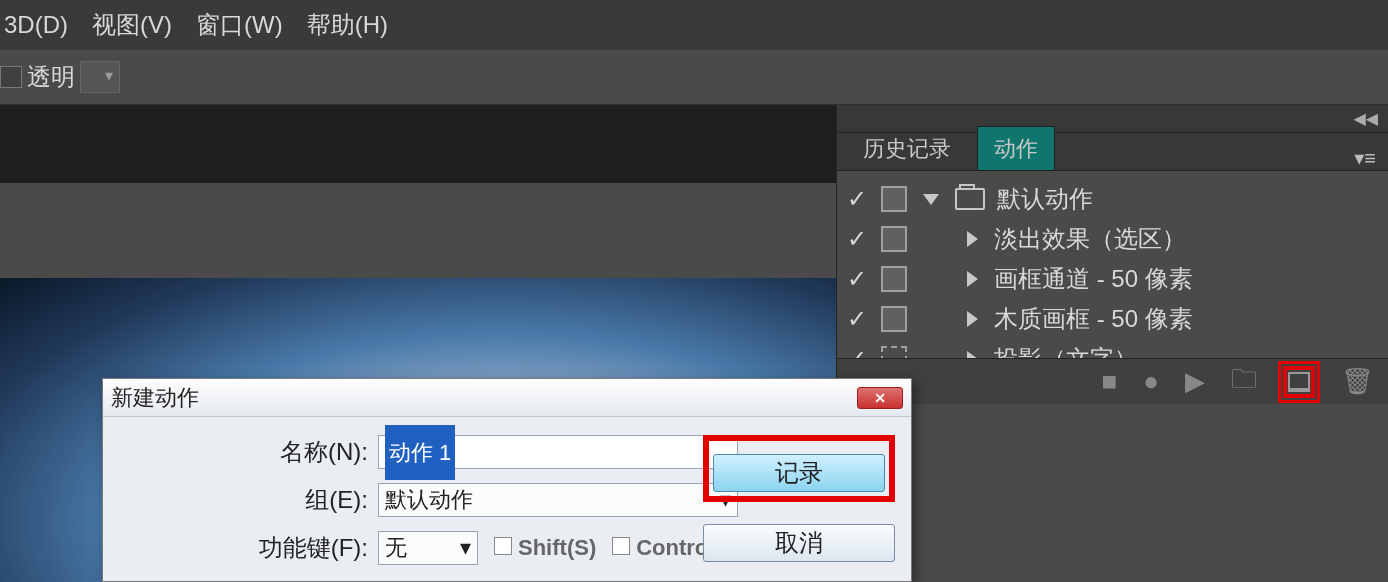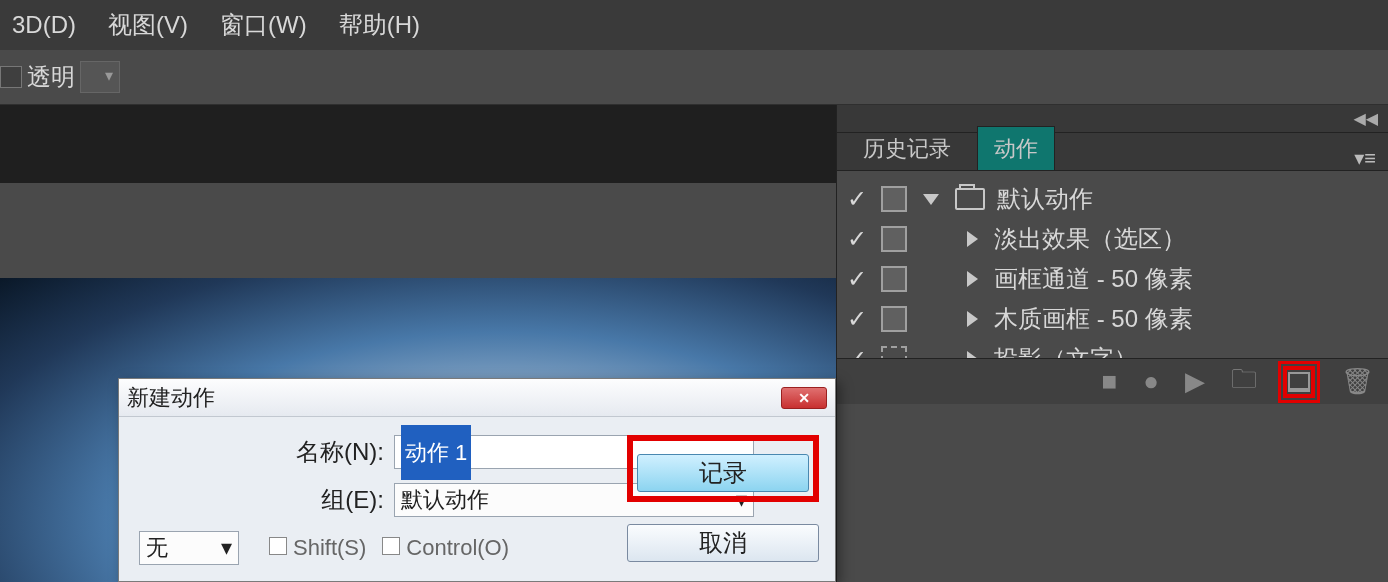--- a/index.html
+++ b/index.html
@@ -1,18 +1,18 @@
 <!DOCTYPE html>
 <html><head>
 <meta charset="utf-8">
 <style>
 * { margin: 0; padding: 0; box-sizing: border-box; font-family: "Microsoft YaHei", "SimSun", sans-serif; }
 body { width: 1388px; height: 582px; background: #4a4a4a; overflow: hidden; position: relative; }
 
-.menubar { background: #3a3a3a; height: 50px; display: flex; align-items: center; padding-left: 12px; gap: 32px; }
+.menubar { background: #3a3a3a; height: 50px; display: flex; align-items: center; padding-left: 4px; gap: 24px; }
 .menubar span { color: #d8d8d8; font-size: 24px; }
 
 .toolbar { background: #4a4a4a; height: 55px; display: flex; align-items: center; padding-left: 0; gap: 5px; border-bottom: 1px solid #2f2f2f; }
 .chk { width: 22px; height: 22px; border: 1px solid #777; background: #3f3f3f; }
 .toolbar-label { color: #d8d8d8; font-size: 24px; }
 .usepattern { width: 140px; height: 32px; border: 1px solid #666; background: #555; color: #999; font-size: 22px; display: flex; align-items: center; justify-content: center; }
 .small-select { width: 40px; height: 32px; border: 1px solid #666; background: #555; position: relative; }
 .small-select::after { content: "▾"; color: #999; position: absolute; right: 6px; top: 4px; }
 
 .canvas-area { position: absolute; left: 0; top: 278px; width: 836px; height: 304px; background: radial-gradient(ellipse at 60% 80%, #e8ecf0 0%, #a0b8d0 30%, #4878a8 55%, #203858 80%, #0a1828 100%); }
@@ -37,37 +37,37 @@
 .folder-icon::before { content: ""; position: absolute; top: -6px; left: 2px; width: 12px; height: 4px; border: 2px solid #c8c8c8; border-bottom: none; }
 .action-label { color: #d8d8d8; font-size: 24px; }
 .indent1 { margin-left: 32px; }
 
 .panel-footer { position: absolute; bottom: 178px; left: 0; right: 0; height: 46px; display: flex; align-items: center; justify-content: flex-end; gap: 26px; padding-right: 14px; background: #404040; border-top: 1px solid #222; }
 .footer-icon { color: #888; font-size: 26px; }
 .new-action-btn { width: 32px; height: 32px; border: 4px solid #e20000; outline: 3px solid #e20000; outline-offset: 2px; display: flex; align-items: center; justify-content: center; }
 .new-action-glyph { width: 22px; height: 20px; border: 2px solid #999; border-bottom-width: 4px; }
 
 
-.dialog { position: absolute; left: 118px; top: 378px; width: 718px; height: 204px; background: #eaeef3; border: 1px solid #7a7a7a; box-shadow: 4px 4px 12px rgba(0,0,0,0.4); }
+.dialog { position: absolute; left: 102px; top: 378px; width: 810px; height: 204px; background: #eaeef3; border: 1px solid #7a7a7a; box-shadow: 4px 4px 12px rgba(0,0,0,0.4); }
 .dlg-title { height: 38px; background: linear-gradient(#fdfdfe, #e6eaf0); border-bottom: 1px solid #c2c8d0; display: flex; align-items: center; padding: 0 8px; }
 .dlg-title span { color: #222; font-size: 22px; flex: 1; }
 .close-btn { width: 46px; height: 22px; background: linear-gradient(#e07070, #c83030); border: 1px solid #9a2020; border-radius: 3px; color: white; font-size: 14px; display: flex; align-items: center; justify-content: center; font-weight: bold; }
 .dlg-body { padding: 18px 16px 0 20px; }
 .dlg-row { display: flex; align-items: center; margin-bottom: 14px; }
 .dlg-label { width: 255px; text-align: right; color: #222; font-size: 24px; padding-right: 10px; }
 .dlg-input { width: 360px; height: 34px; border: 1px solid #9aa4b0; background: #fff; color: #fff; font-size: 22px; padding: 2px 6px; }
 .sel-text { background: #2060c0; padding: 15px 4px; }
 .dlg-select { width: 360px; height: 34px; border: 1px solid #9aa4b0; background: #fcfcfc; color: #222; font-size: 22px; padding: 2px 6px; display: flex; justify-content: space-between; align-items: center; }
 .dlg-select-small { width: 100px; }
 .dlg-buttons { position: absolute; top: 56px; right: 16px; width: 192px; display: flex; flex-direction: column; gap: 22px; }
 .hl-red { border: 6px solid #e20000; padding: 4px; }
 .btn { height: 38px; border: 1px solid #7a8aa0; background: linear-gradient(#fafcfe, #dce6f0); color: #222; font-size: 24px; display: flex; align-items: center; justify-content: center; border-radius: 3px; }
 .btn.primary { background: linear-gradient(#d0f0ff, #8cd4f0); border-color: #4a88b0; margin-top: 9px; }
 .chk-small { width: 18px; height: 18px; border: 1px solid #888; background: #fff; display: inline-block; margin-right: 6px; }
-.inline-items { display: flex; align-items: center; gap: 16px; color: #666; font-size: 22px; margin-left: 30px; }
+.inline-items { display: flex; align-items: center; gap: 16px; color: #666; font-size: 22px; margin-left: 16px; font-weight: bold; }
 </style>
 </head>
 <body>
 
 <div class="menubar">
   <span>3D(D)</span>
   <span>视图(V)</span>
   <span>窗口(W)</span>
   <span>帮助(H)</span>
 </div>
@@ -150,20 +150,21 @@
       <div class="dlg-input"><span class="sel-text">动作 1</span></div>
     </div>
     <div class="dlg-row">
       <div class="dlg-label">组(E):</div>
       <div class="dlg-select">
           <span>默认动作</span>
           <span>▾</span>
         </div>
     </div>
     <div class="dlg-row">
+      <div class="dlg-label">功能键(F):</div>
       <div class="dlg-select dlg-select-small">
           <span>无</span>
           <span>▾</span>
         </div>
       <div class="inline-items">
         <span><span class="chk-small"></span><span>Shift(S)</span></span>
         <span><span class="chk-small"></span><span>Control(O)</span></span>
       </div>
     </div>
   </div>

